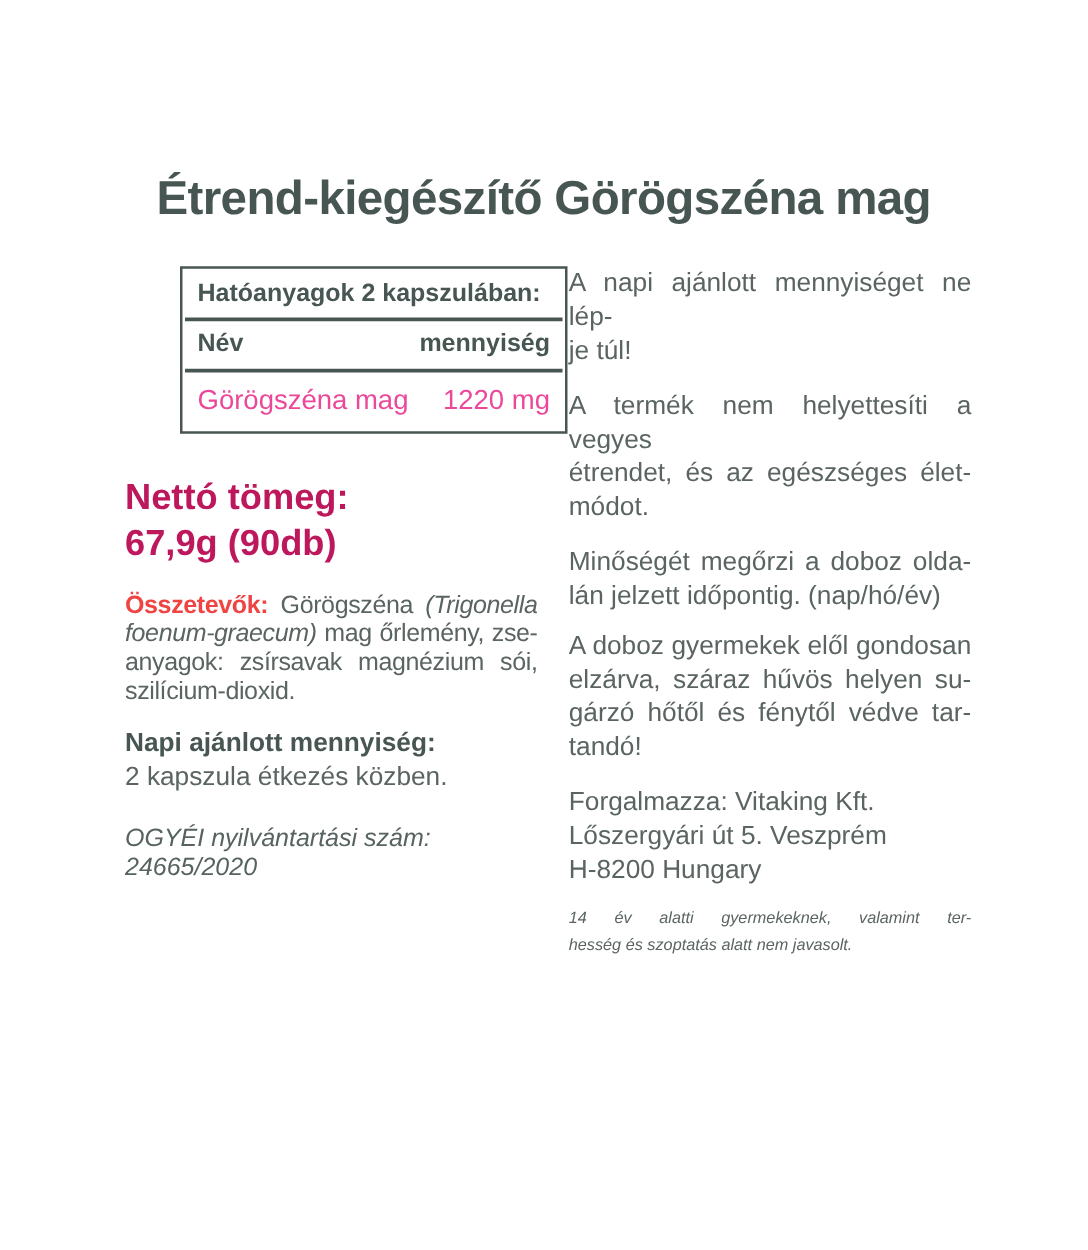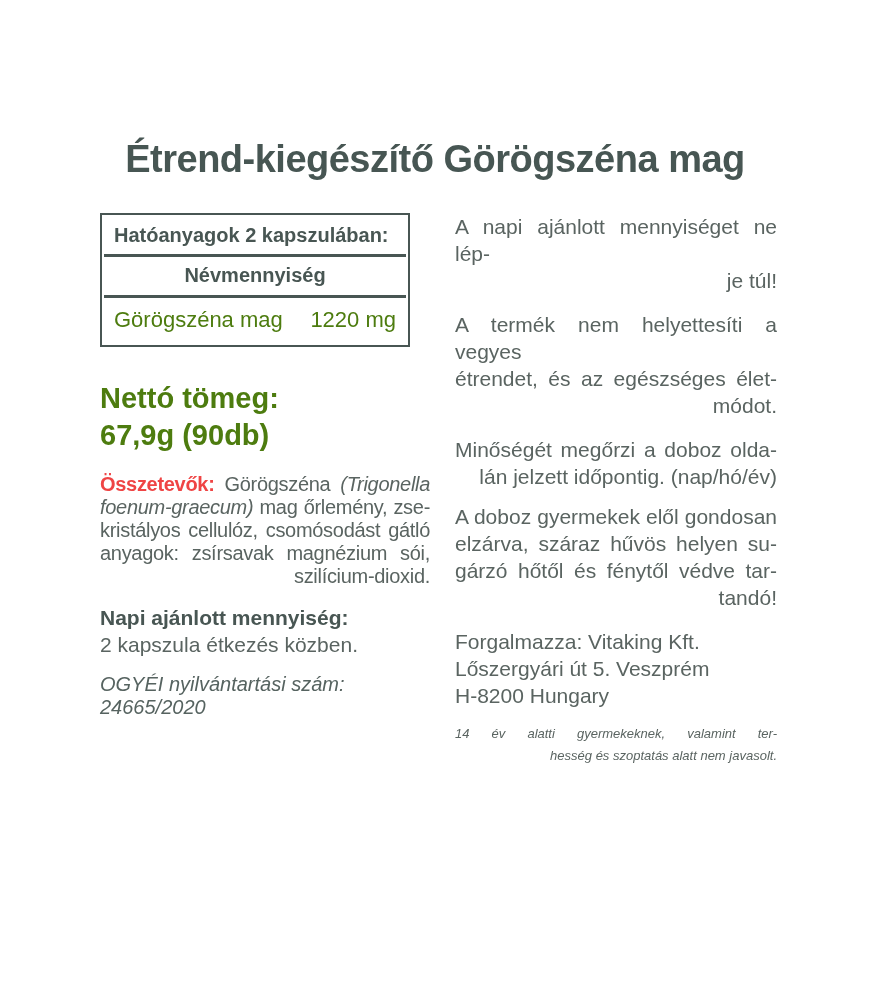--- a/index.html
+++ b/index.html
@@ -33,76 +33,77 @@
     left: 100px;
     top: 213px;
     width: 330px;
     color: #5a6461;
   }
   .tbl {
     width: 310px;
     box-sizing: border-box;
     border: 2px solid #485653;
     color: #485653;
+    margin-left: 44px;
   }
   .tbl-header {
     padding: 9px 12px 7px 12px;
     font-size: 20px;
     font-weight: bold;
   }
   .rule {
     height: 3px;
     background: #485653;
     margin: 0 2px;
   }
   .tbl-cols {
     display: flex;
-    justify-content: center;
+    justify-content: space-between;
     padding: 7px 12px 8px 12px;
     font-size: 20px;
     font-weight: bold;
   }
   .tbl-row {
     display: flex;
     justify-content: space-between;
     padding: 9px 12px 12px 12px;
     font-size: 22px;
-    color: #4d7c0f;
+    color: #ec4899;
   }
   .net {
     margin-top: 33px;
     font-size: 29px;
     font-weight: bold;
     line-height: 37px;
-    color: #4d7c0f;
+    color: #be185d;
   }
   .ingredients {
     margin-top: 19px;
     width: 330px;
     font-size: 20px;
     line-height: 23px;
     letter-spacing: -0.3px;
   }
   .ingredients b { color: #ef4444; }
   .jl {
     text-align: justify;
     text-align-last: justify;
   }
-  .ll { text-align: right; }
+  .ll { text-align: left; }
   .daily {
     margin-top: 16px;
     font-size: 21px;
     line-height: 27px;
   }
   .daily .lbl {
     font-weight: bold;
     color: #485653;
   }
   .ogyei {
-    margin-top: 15px;
+    margin-top: 25px;
     font-size: 20px;
     font-style: italic;
     color: #566360;
   }
   
   .col-right {
     position: absolute;
     left: 455px;
     top: 213px;
     width: 322px;
@@ -143,21 +144,20 @@
     </div>
 
     <div class="net">
       <div>Nettó tömeg:</div>
       <div>67,9g (90db)</div>
     </div>
 
     <div class="ingredients">
       <div class="jl"><b>Összetevők:</b><span> Görögszéna </span><i>(Trigonella</i></div>
       <div class="jl"><i>foenum-graecum)</i><span> mag őrlemény, zse-</span></div>
-      <div class="jl">kristályos cellulóz, csomósodást gátló</div>
       <div class="jl">anyagok: zsírsavak magnézium sói,</div>
       <div class="ll">szilícium-dioxid.</div>
     </div>
 
     <div class="daily">
       <div class="lbl">Napi ajánlott mennyiség:</div>
       <div>2 kapszula étkezés közben.</div>
     </div>
 
     <div class="ogyei">OGYÉI nyilvántartási szám: 24665/2020</div>

